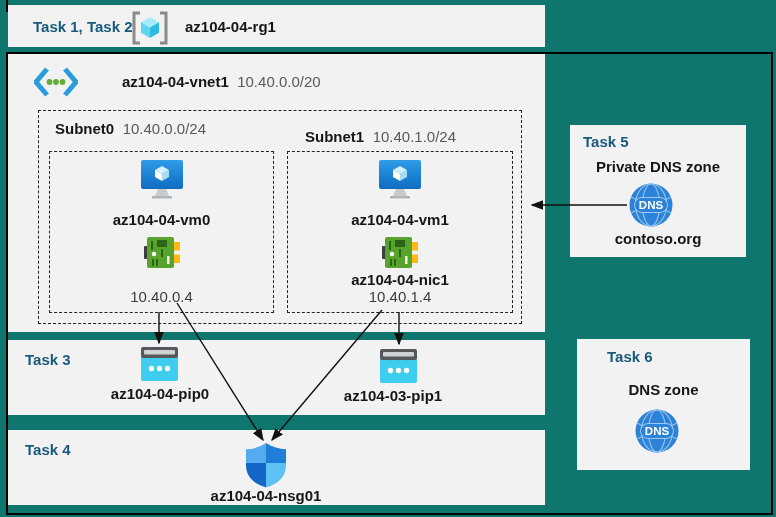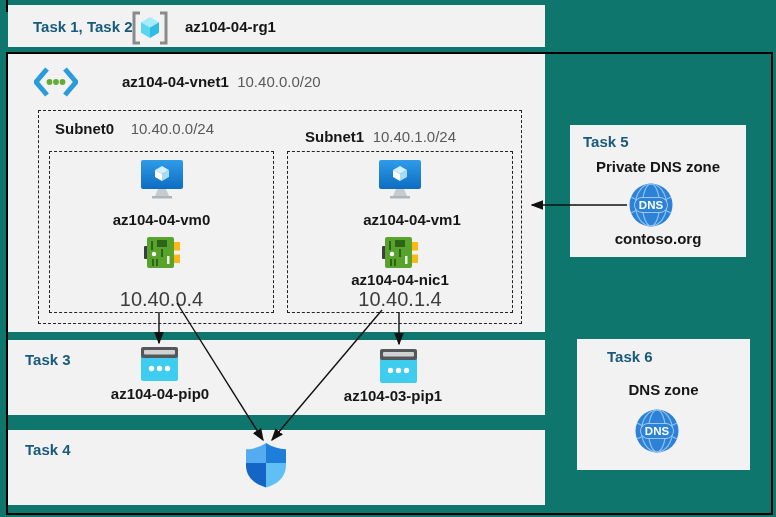--- a/index.html
+++ b/index.html
@@ -6,21 +6,21 @@
     --taskblue:#185a7d; --bandbg:#f2f2f2; --graytext:#595959; --arrow:#111111; --frame:#000000;
   }
   html,body{margin:0;padding:0;background:#fff;}
   #stage{position:relative;width:776px;height:517px;background:#0f766e;
          font-family:"Liberation Sans", sans-serif; color:#111; overflow:hidden;}
   .abs{position:absolute;}
   .band{background:var(--bandbg);}
   .tasklbl{color:var(--taskblue);font-weight:700;font-size:15px;white-space:nowrap;}
   .name{font-weight:700;font-size:15px;color:#161616;white-space:nowrap;}
   .gray{font-weight:400;font-size:15px;color:var(--graytext);white-space:nowrap;}
-  .iptxt{font-weight:400;font-size:20px;color:#3c3c3c;}
+  .iptxt{font-weight:400;font-size:15px;color:#3c3c3c;}
   .ctr{text-align:center;white-space:nowrap;}
   .dashed{border:1.5px dashed #222;}
   #bigrect{border:2px solid var(--frame);box-sizing:border-box;background:transparent;}
   #stub{background:var(--frame);}
   svg{display:block;}
   #overlay{pointer-events:none;}
 </style>
 </head>
 <body>
 
@@ -50,21 +50,21 @@
       <circle cx="28.5" cy="15" r="2.9" fill="#62ab36"></circle>
     </svg>
     <div class="abs" style="left:78px;top:19px;margin-left:36px;">
       <span class="name">az104-04-vnet1</span>
       <span class="gray" style="margin-left:4px;">10.40.0.0/20</span>
     </div>
 
     <div class="abs dashed" style="left:30px;top:56px;width:482px;height:212px;">
       <div class="abs" style="left:16px;top:9px;">
         <span class="name">Subnet0</span>
-        <span class="gray" style="margin-left:12px;">10.40.0.0/24</span>
+        <span class="gray" style="margin-left:4px;">10.40.0.0/24</span>
       </div>
       <div class="abs" style="left:255px;top:17px;margin-left:11px;">
         <span class="name">Subnet1</span>
         <span class="gray" style="margin-left:4px;">10.40.1.0/24</span>
       </div>
 
       <div class="abs dashed" style="left:10px;top:40px;width:223px;height:160px;">
         <svg class="abs" style="left:91px;top:8px;" width="42" height="42" viewBox="0 0 42 42">
           <defs>
               <linearGradient id="vmg0" x1="0" y1="0" x2="0" y2="1">
@@ -104,21 +104,21 @@
                 <stop offset="1" stop-color="#0d6cc2"></stop>
               </linearGradient>
             </defs>
           <rect x="0" y="0" width="42" height="29" rx="2" fill="url(#vmg1)"></rect>
           <path d="M21 6 l7 4 -7 4 -7 -4 Z" fill="#d2f0fd"></path>
           <path d="M14 10 v7 l7 4 v-7 Z" fill="#ffffff"></path>
           <path d="M28 10 v7 l-7 4 v-7 Z" fill="#a8dcf4"></path>
           <path d="M17 29 h8 l3 7 h-14 Z" fill="#c8cbce"></path>
           <rect x="11" y="36" width="20" height="2.5" fill="#b2b5b8"></rect>
         </svg>
-        <div class="abs ctr name" style="left:12px;top:59px;width:224px;">az104-04-vm1</div>
+        <div class="abs ctr name" style="left:0;top:59px;width:224px;">az104-04-vm1</div>
         <svg class="abs" style="left:94px;top:85px;" width="36" height="31" viewBox="0 0 36 31">
           <rect x="0" y="9" width="4" height="13" rx="1" fill="#3b3e42"></rect>
           <rect x="3" y="0" width="27" height="31" rx="2" fill="#58a32c"></rect>
           <rect x="30" y="5" width="6" height="8.5" fill="#fdb813"></rect>
           <rect x="30" y="17.5" width="6" height="8.5" fill="#fdb813"></rect>
           <rect x="13" y="3" width="10" height="7" fill="#2e6418"></rect>
           <path d="M8 4 v9" stroke="#2e6418" stroke-width="2" fill="none"></path>
           <circle cx="10" cy="17" r="2.2" fill="#ffffff"></circle>
           <rect x="8" y="22" width="2" height="7" fill="#2e6418"></rect>
           <rect x="12" y="22" width="2" height="7" fill="#2e6418"></rect>
@@ -169,20 +169,21 @@
   </div>
 
   <div class="abs band" style="left:8px;top:430px;width:537px;height:75px;">
     <div class="abs tasklbl" style="left:17px;top:11px;">Task 4</div>
     <svg class="abs" style="left:238px;top:13px;" width="40" height="45" viewBox="0 0 40 45">
       <path d="M20 0 C13.5 4 7 6.2 0 6.2 L0 20 L20 20 Z" fill="#54abf0"></path>
       <path d="M20 0 C26.5 4 33 6.2 40 6.2 L40 20 L20 20 Z" fill="#1f7fd8"></path>
       <path d="M0 20 L20 20 L20 44.5 C9.5 41.5 0 34.5 0 22.5 Z" fill="#1466c6"></path>
       <path d="M20 20 L40 20 L40 22.5 C40 34.5 30.5 41.5 20 44.5 Z" fill="#5fc0f4"></path>
     </svg>
+    <div class="abs ctr name" style="left:183px;top:57px;width:150px;">az104-04-nsg01</div>
   </div>
 
   <div class="abs band" style="left:577px;top:339px;width:173px;height:131px;">
     <div class="abs tasklbl" style="left:30px;top:9px;">Task 6</div>
     <div class="abs ctr name" style="left:0;top:42px;width:173px;">DNS zone</div>
     <svg class="abs" style="left:58px;top:70px;" width="44" height="44" viewBox="0 0 44 44">
       <circle cx="22" cy="22" r="21.5" fill="#2b82d6"></circle>
       <ellipse cx="22" cy="22" rx="8.5" ry="21" fill="none" stroke="#8fc0f0" stroke-width="1.2"></ellipse>
       <ellipse cx="22" cy="22" rx="15.5" ry="21" fill="none" stroke="#8fc0f0" stroke-width="1.2"></ellipse>
       <path d="M2 14 C12 20 32 20 42 14" fill="none" stroke="#8fc0f0" stroke-width="1.2"></path>

